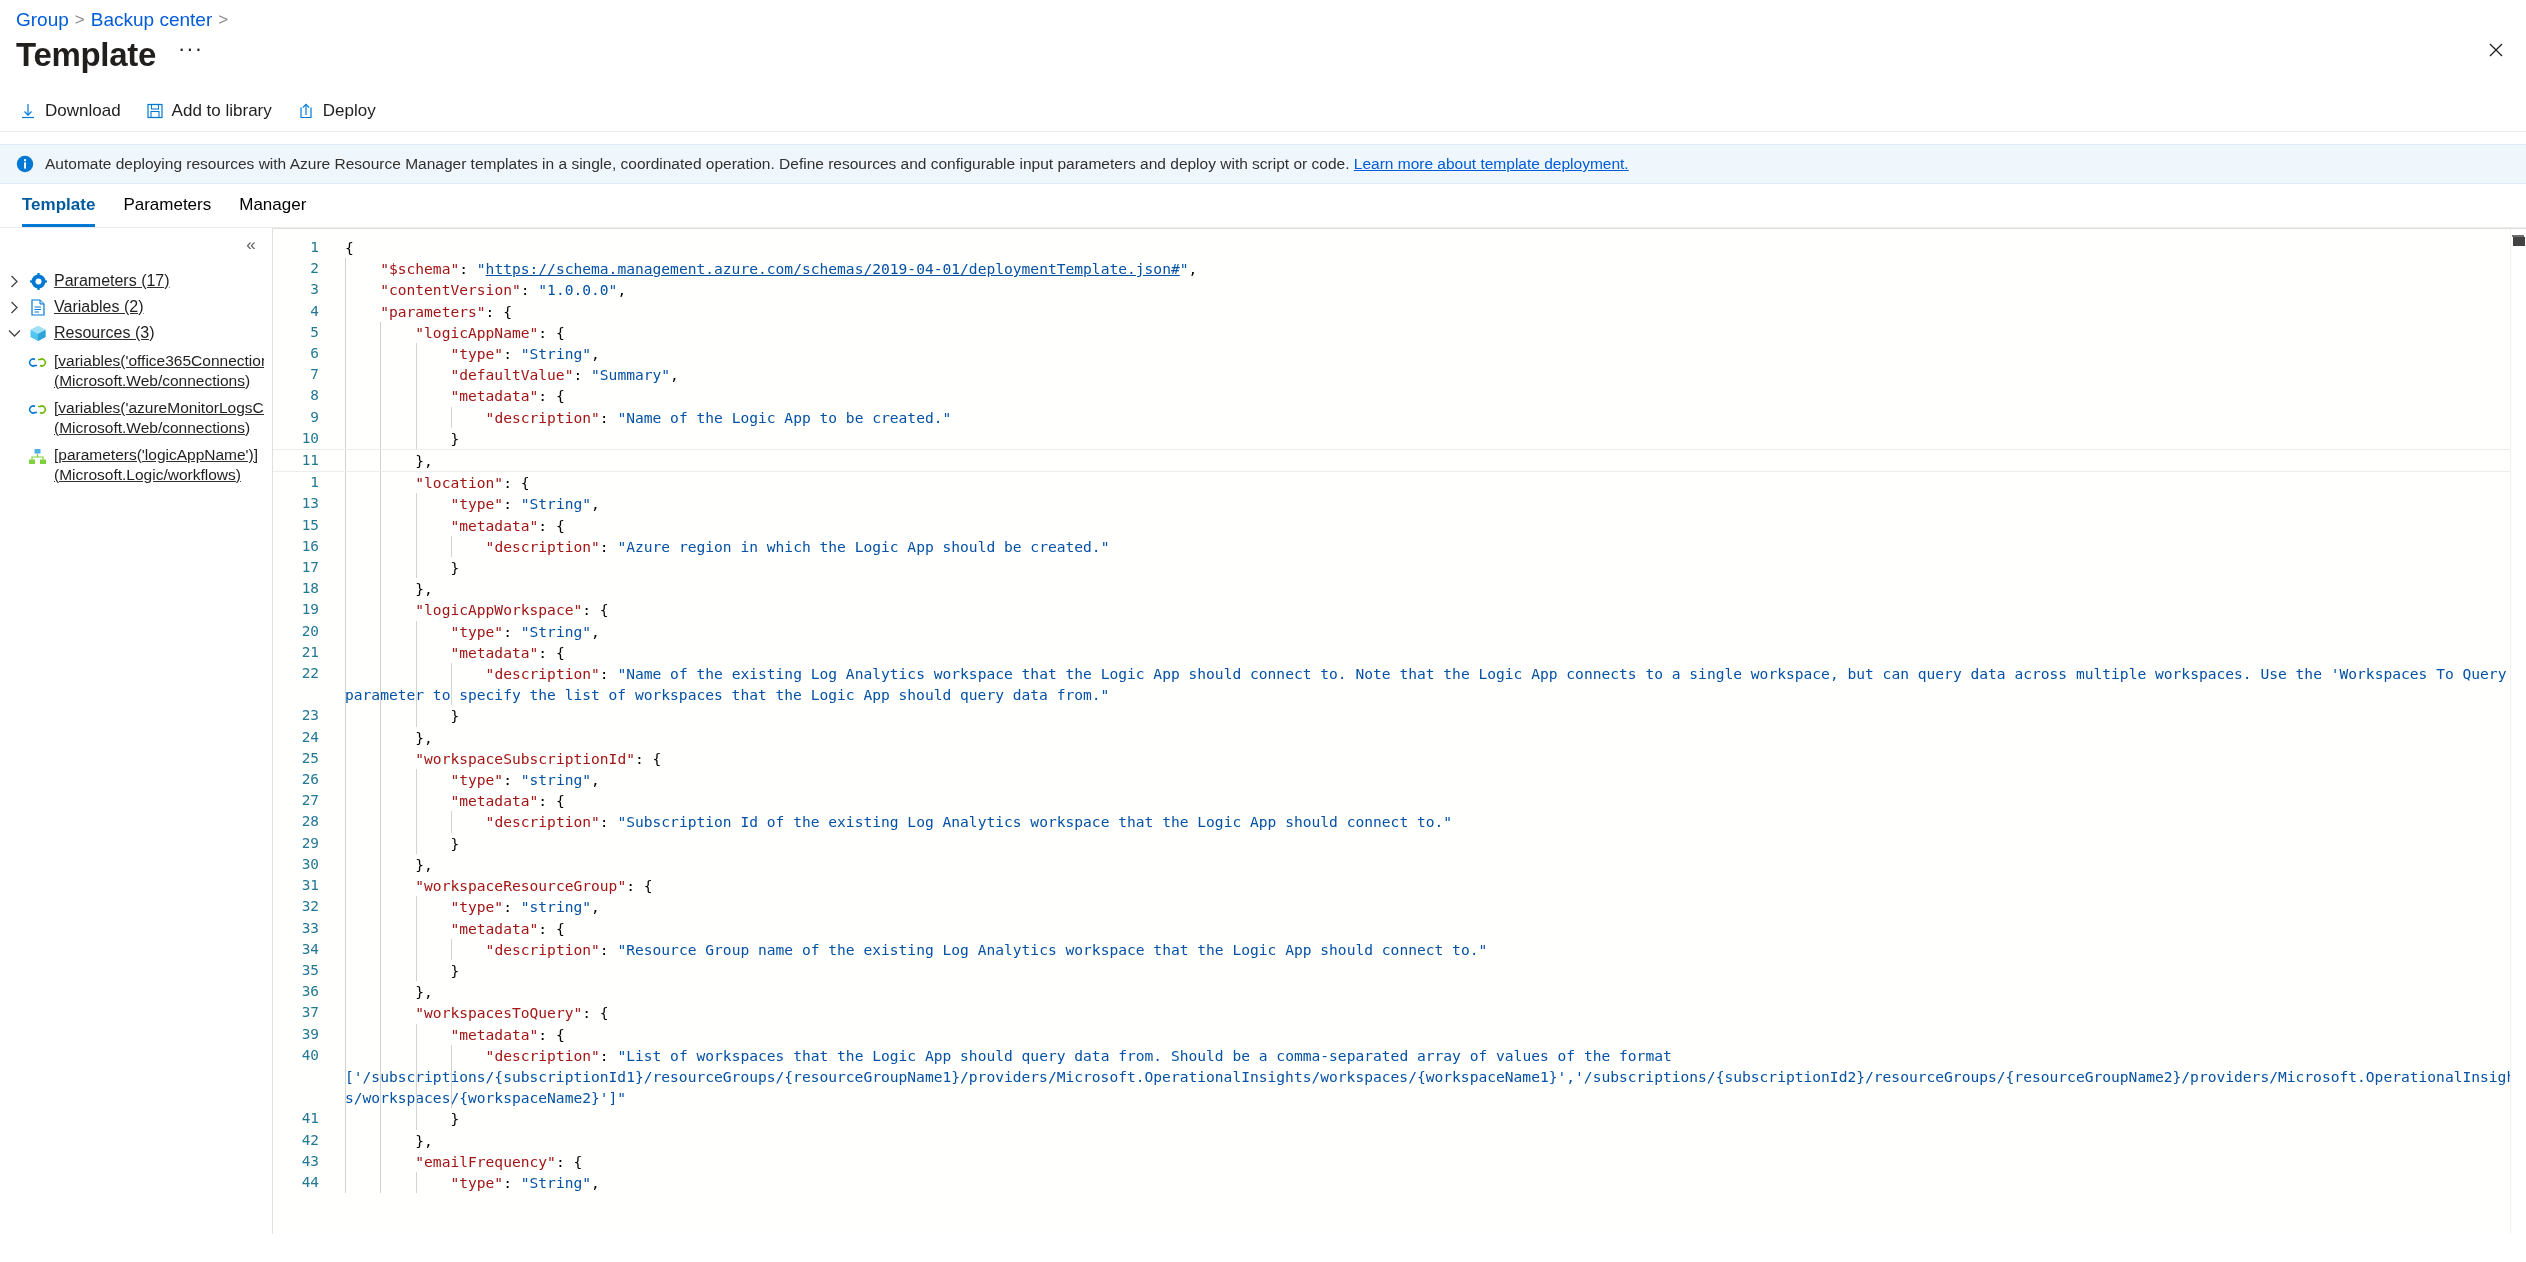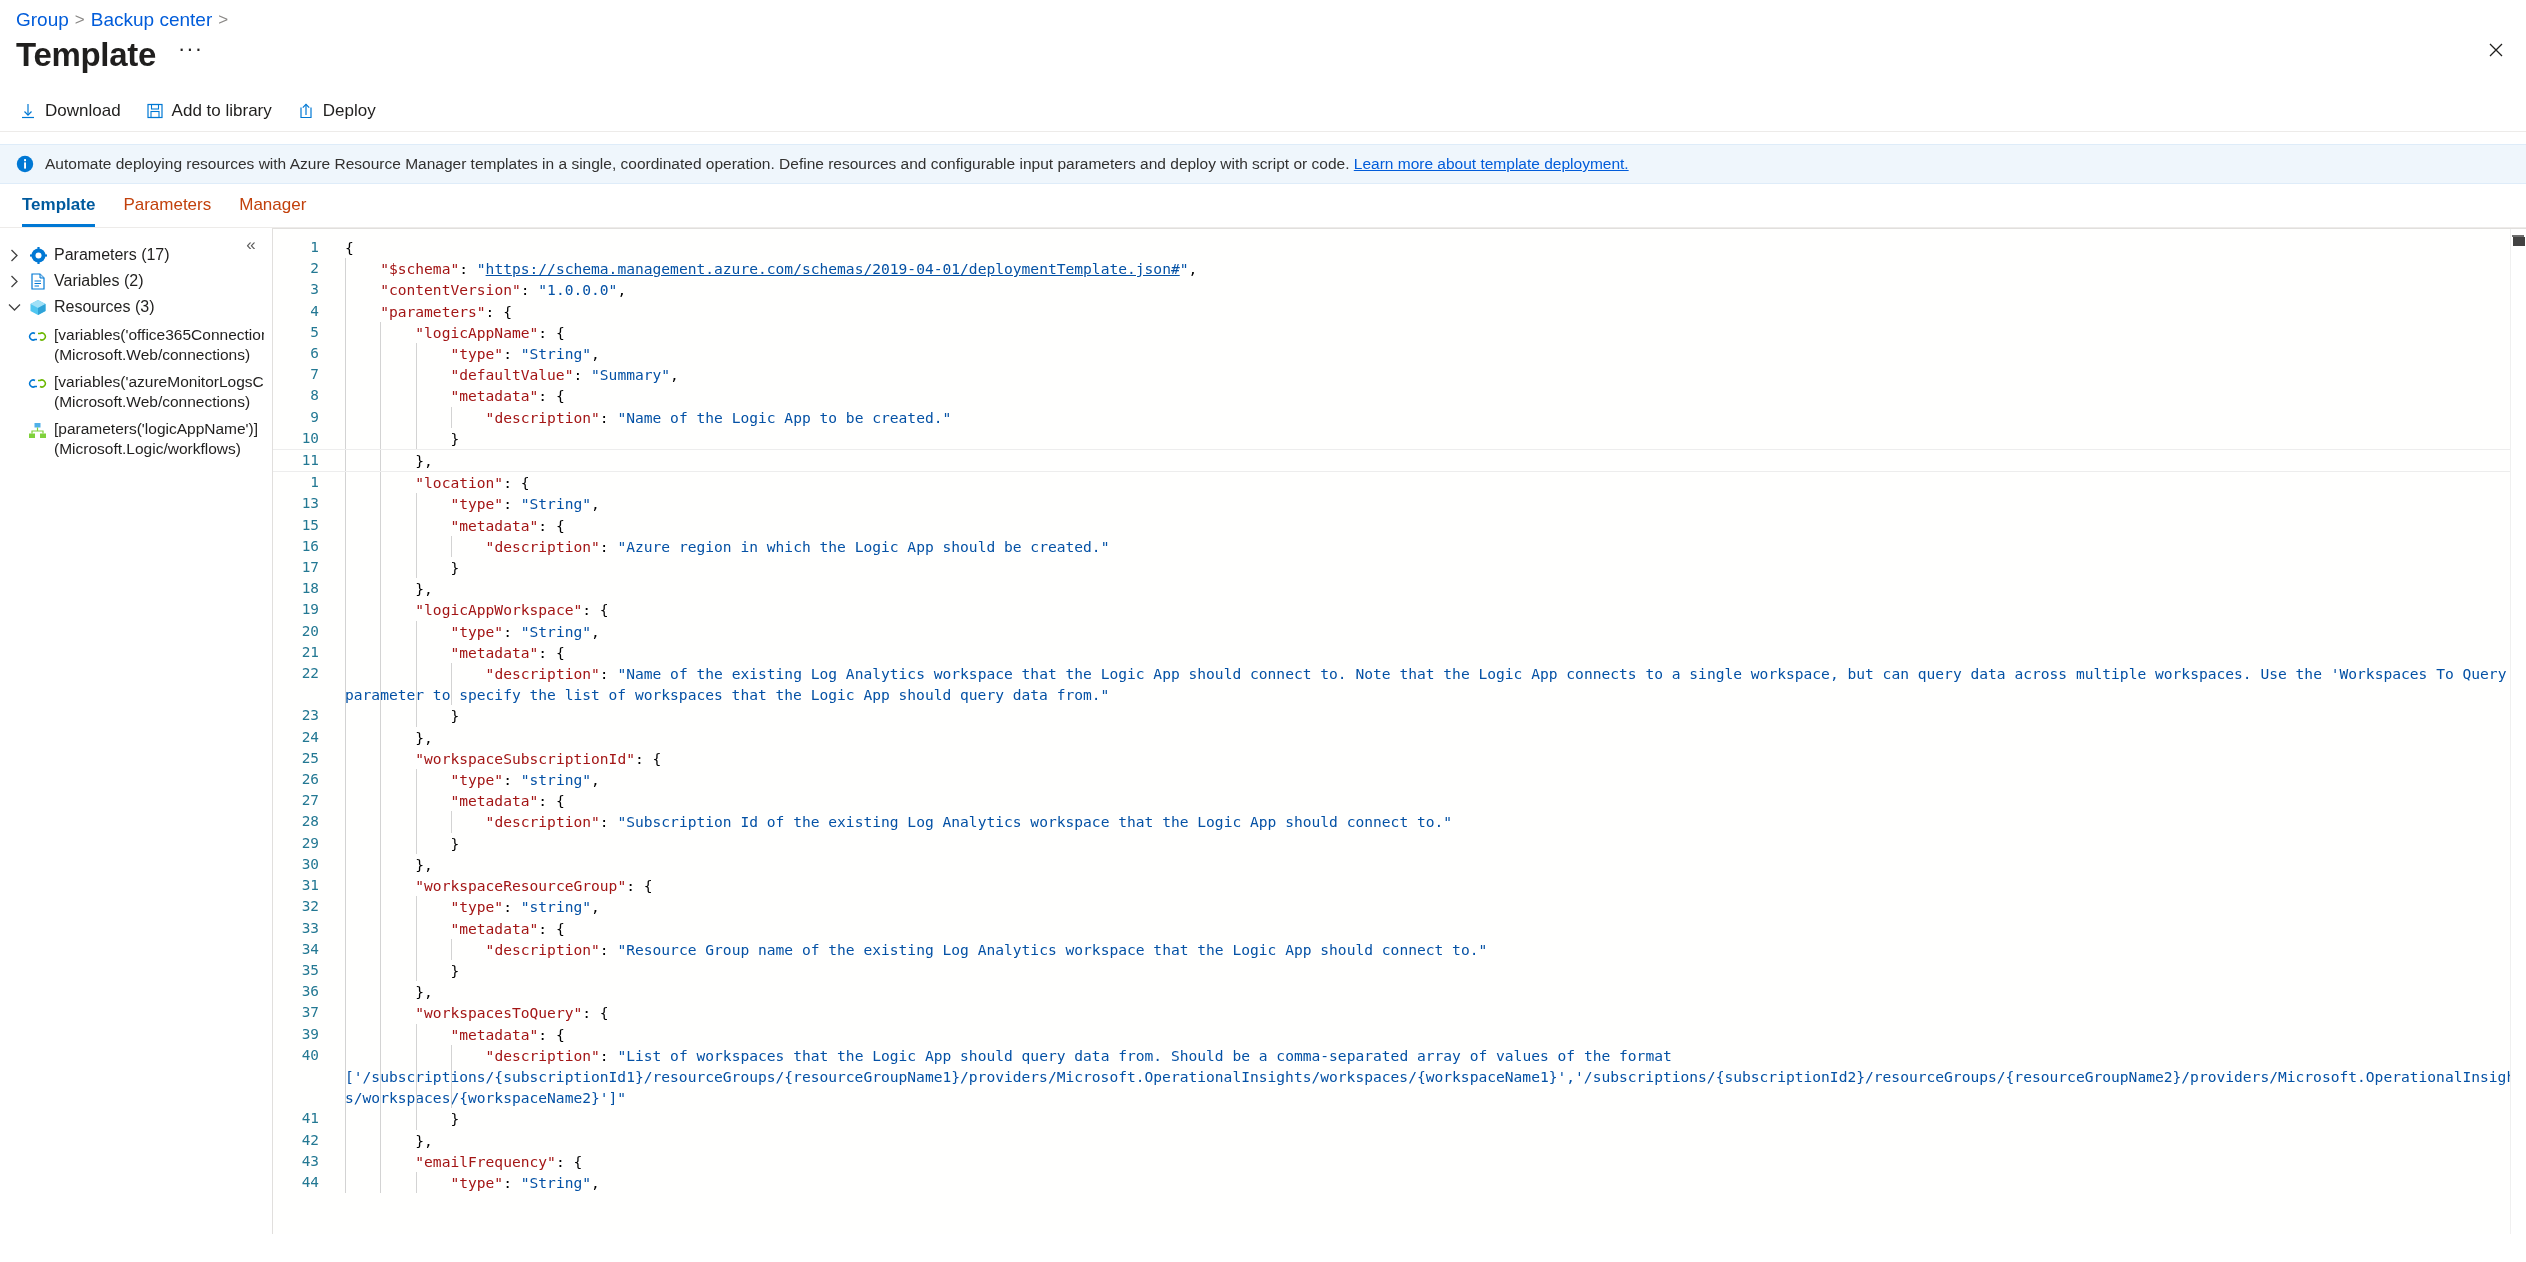--- a/index.html
+++ b/index.html
@@ -107,21 +107,21 @@
   .tabs {
     display: flex;
     align-items: flex-end;
     gap: 0;
     padding: 0 8px;
     height: 44px;
     border-bottom: 1px solid #edebe9;
   }
   .tab {
     font-size: 17px;
-    color: #c2410c;
+    color: #000000;
     padding: 10px 14px 12px 14px;
     cursor: pointer;
     position: relative;
     line-height: 20px;
   }
   .tab.active { font-weight: 600; color: #005a9e; }
   .tab.active::after {
     content: "";
     position: absolute;
     left: 14px; right: 14px; bottom: 0;
@@ -147,21 +147,21 @@
   }
   .collapse-btn {
     position: absolute;
     top: 6px; right: 10px;
     width: 22px; height: 22px;
     display: flex; align-items: center; justify-content: center;
     cursor: pointer;
     color: #5e5e5e;
     font-size: 17px;
   }
-  .tree-list { margin-top: 6px; }
+  .tree-list { margin-top: 32px; text-decoration: underline; }
   .tree-node {
     display: flex;
     align-items: flex-start;
     gap: 5px;
     padding: 2px 4px 2px 6px;
     cursor: pointer;
     min-height: 24px;
   }
   .chev {
     width: 16px; height: 22px;

